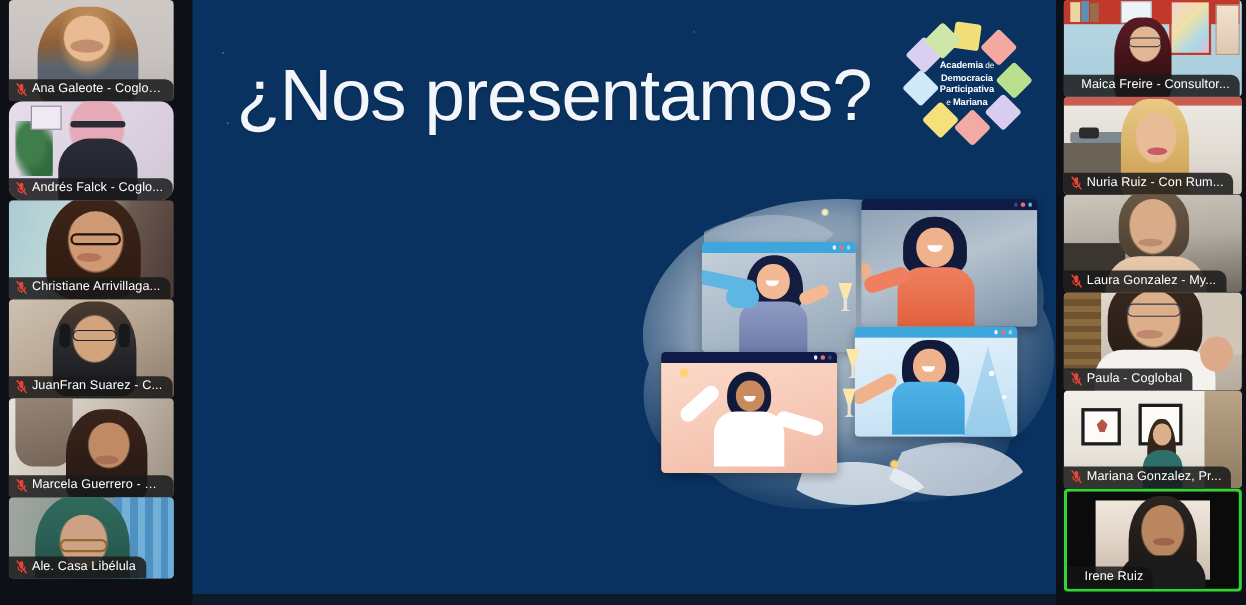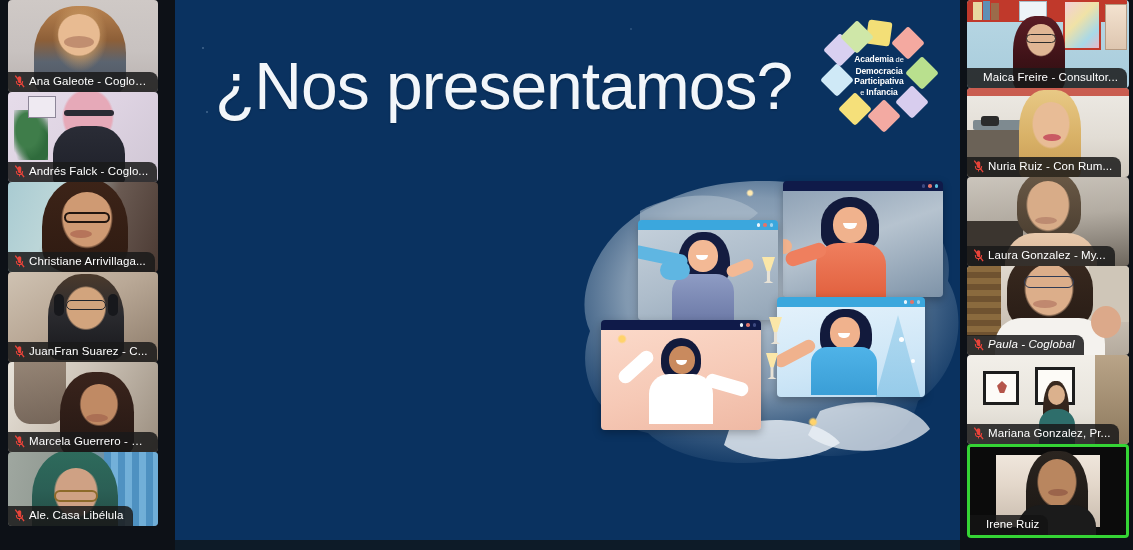--- a/index.html
+++ b/index.html
@@ -109,21 +109,21 @@
         <svg class="mic-muted" viewBox="0 0 12 14">
           <path d="M6 1.2c1.1 0 1.9.8 1.9 1.9v3.6c0 1.1-.8 1.9-1.9 1.9s-1.9-.8-1.9-1.9V3.1c0-1.1.8-1.9 1.9-1.9z" fill="#e8443a"></path>
           <path d="M2.6 6.4v.6c0 1.9 1.5 3.4 3.4 3.4s3.4-1.5 3.4-3.4v-.6" stroke="#e8443a" stroke-width="1.1" fill="none"></path>
           <path d="M6 10.4v2" stroke="#e8443a" stroke-width="1.1"></path>
           <path d="M1.4 0.6L11 13.2" stroke="#e8443a" stroke-width="1.5"></path>
         </svg>
         <span class="namelabel">Ana Galeote - Coglobal</span>
       </div>
     </div>
 
-    <div class="tile" style="height:90px;">
+    <div class="tile" style="height:90px;border-radius:13px;">
       <div class="tile-video">
         <div class="bg" style="background:linear-gradient(135deg,#e6dcea 0%,#ded3e2 50%,#cfc6d4 100%);"></div>
         <div class="person" style="left:6px;top:18px;width:34px;height:50px;background:radial-gradient(ellipse at 40% 40%,#3f7d4a 0 40%,rgba(63,125,74,0) 70%),radial-gradient(ellipse at 70% 70%,#2f6b3c 0 35%,rgba(47,107,60,0) 68%);"></div>
         <div class="person" style="left:20px;top:4px;width:28px;height:22px;border:1.5px solid #8d8698;background:#efeaf2;"></div>
         <div class="person" style="left:52px;top:-6px;width:56px;height:62px;background:radial-gradient(ellipse at 50% 50%, #e6a9b8 0 60%, rgba(230,169,184,0) 66%);border-radius:50%;"></div>
         <div class="person" style="left:45px;top:34px;width:72px;height:58px;background:linear-gradient(180deg,#2a2c36 0%,#1e2029 100%);border-radius:40% 40% 10% 10%/48% 48% 8% 8%;"></div>
         <div class="person" style="left:56px;top:18px;width:50px;height:6px;background:#2b2b33;border-radius:3px;"></div>
       </div>
       <div class="namepill">
         <svg class="mic-muted" viewBox="0 0 12 14">
@@ -231,21 +231,21 @@
         <div class="sq" style="left:52px;  top:84px;  background:#f3aaa2;"></div>
         <div class="sq" style="left:23px;  top:77px;  background:#f5e07a;"></div>
         <div class="sq" style="left:5px;   top:48px;  background:#cfe9f7;"></div>
         <div class="sq" style="left:8px;   top:18px;  background:#d9d0f1;"></div>
         <div class="sq" style="left:25px;  top:5px;   background:#cfe7a8;"></div>
       </div>
       <div id="logo-text">
         <span>Academia</span><span class="thin"> de</span><br>
         <span>Democracia</span><br>
         <span>Participativa</span><br>
-        <span class="thin">e </span><span>Infancia</span>
+        <span class="thin">e </span><span>Mariana</span>
       </div>
     </div>
 
     <div id="illus">
 
       <svg id="cloud" viewBox="0 0 400 310" preserveAspectRatio="none">
         <defs>
           <radialGradient id="cg" cx="45%" cy="40%" r="62%">
             <stop offset="0%" stop-color="#c9d4de" stop-opacity="0.95"></stop>
             <stop offset="55%" stop-color="#9fb2c4" stop-opacity="0.80"></stop>
@@ -396,21 +396,21 @@
         <svg class="mic-muted" viewBox="0 0 12 14">
           <path d="M6 1.2c1.1 0 1.9.8 1.9 1.9v3.6c0 1.1-.8 1.9-1.9 1.9s-1.9-.8-1.9-1.9V3.1c0-1.1.8-1.9 1.9-1.9z" fill="#e8443a"></path>
           <path d="M2.6 6.4v.6c0 1.9 1.5 3.4 3.4 3.4s3.4-1.5 3.4-3.4v-.6" stroke="#e8443a" stroke-width="1.1" fill="none"></path>
           <path d="M6 10.4v2" stroke="#e8443a" stroke-width="1.1"></path>
           <path d="M1.4 0.6L11 13.2" stroke="#e8443a" stroke-width="1.5"></path>
         </svg>
         <span class="namelabel">Laura Gonzalez - My...</span>
       </div>
     </div>
 
-    <div class="tile" style="height:89px;font-style:italic;">
+    <div class="tile" style="height:89px;">
       <div class="tile-video">
         <div class="bg" style="background:linear-gradient(175deg,#e0d9cf 0%,#cfc6ba 50%,#b4aa9d 100%);"></div>
         <div class="person" style="left:0;top:0;width:34px;height:70px;background:repeating-linear-gradient(180deg,#8a6a3e 0 6px,#6f5230 6px 12px);"></div>
         <div class="person" style="left:122px;top:0;width:40px;height:56px;background:#cfc6b8;"></div>
         <div class="person" style="left:40px;top:-14px;width:86px;height:78px;background:linear-gradient(180deg,#3a2a20 0%,#281c15 100%);border-radius:46% 46% 32% 32%;"></div>
         <div class="person" style="left:56px;top:-2px;width:52px;height:54px;background:radial-gradient(ellipse at 50% 46%, #dcae8a 0 62%, rgba(220,174,138,0) 68%);border-radius:50%;"></div>
         <div class="person" style="left:57px;top:10px;width:50px;height:12px;border:1.6px solid #2f3b55;border-radius:6px;"></div>
         <div class="person" style="left:66px;top:34px;width:24px;height:8px;background:rgba(150,80,70,.4);border-radius:50%;"></div>
         <div class="person" style="left:28px;top:52px;width:110px;height:38px;background:#f4f2ee;border-radius:26px 26px 0 0;"></div>
         <div class="person" style="left:124px;top:40px;width:30px;height:32px;background:#dca98a;border-radius:50%;"></div>

